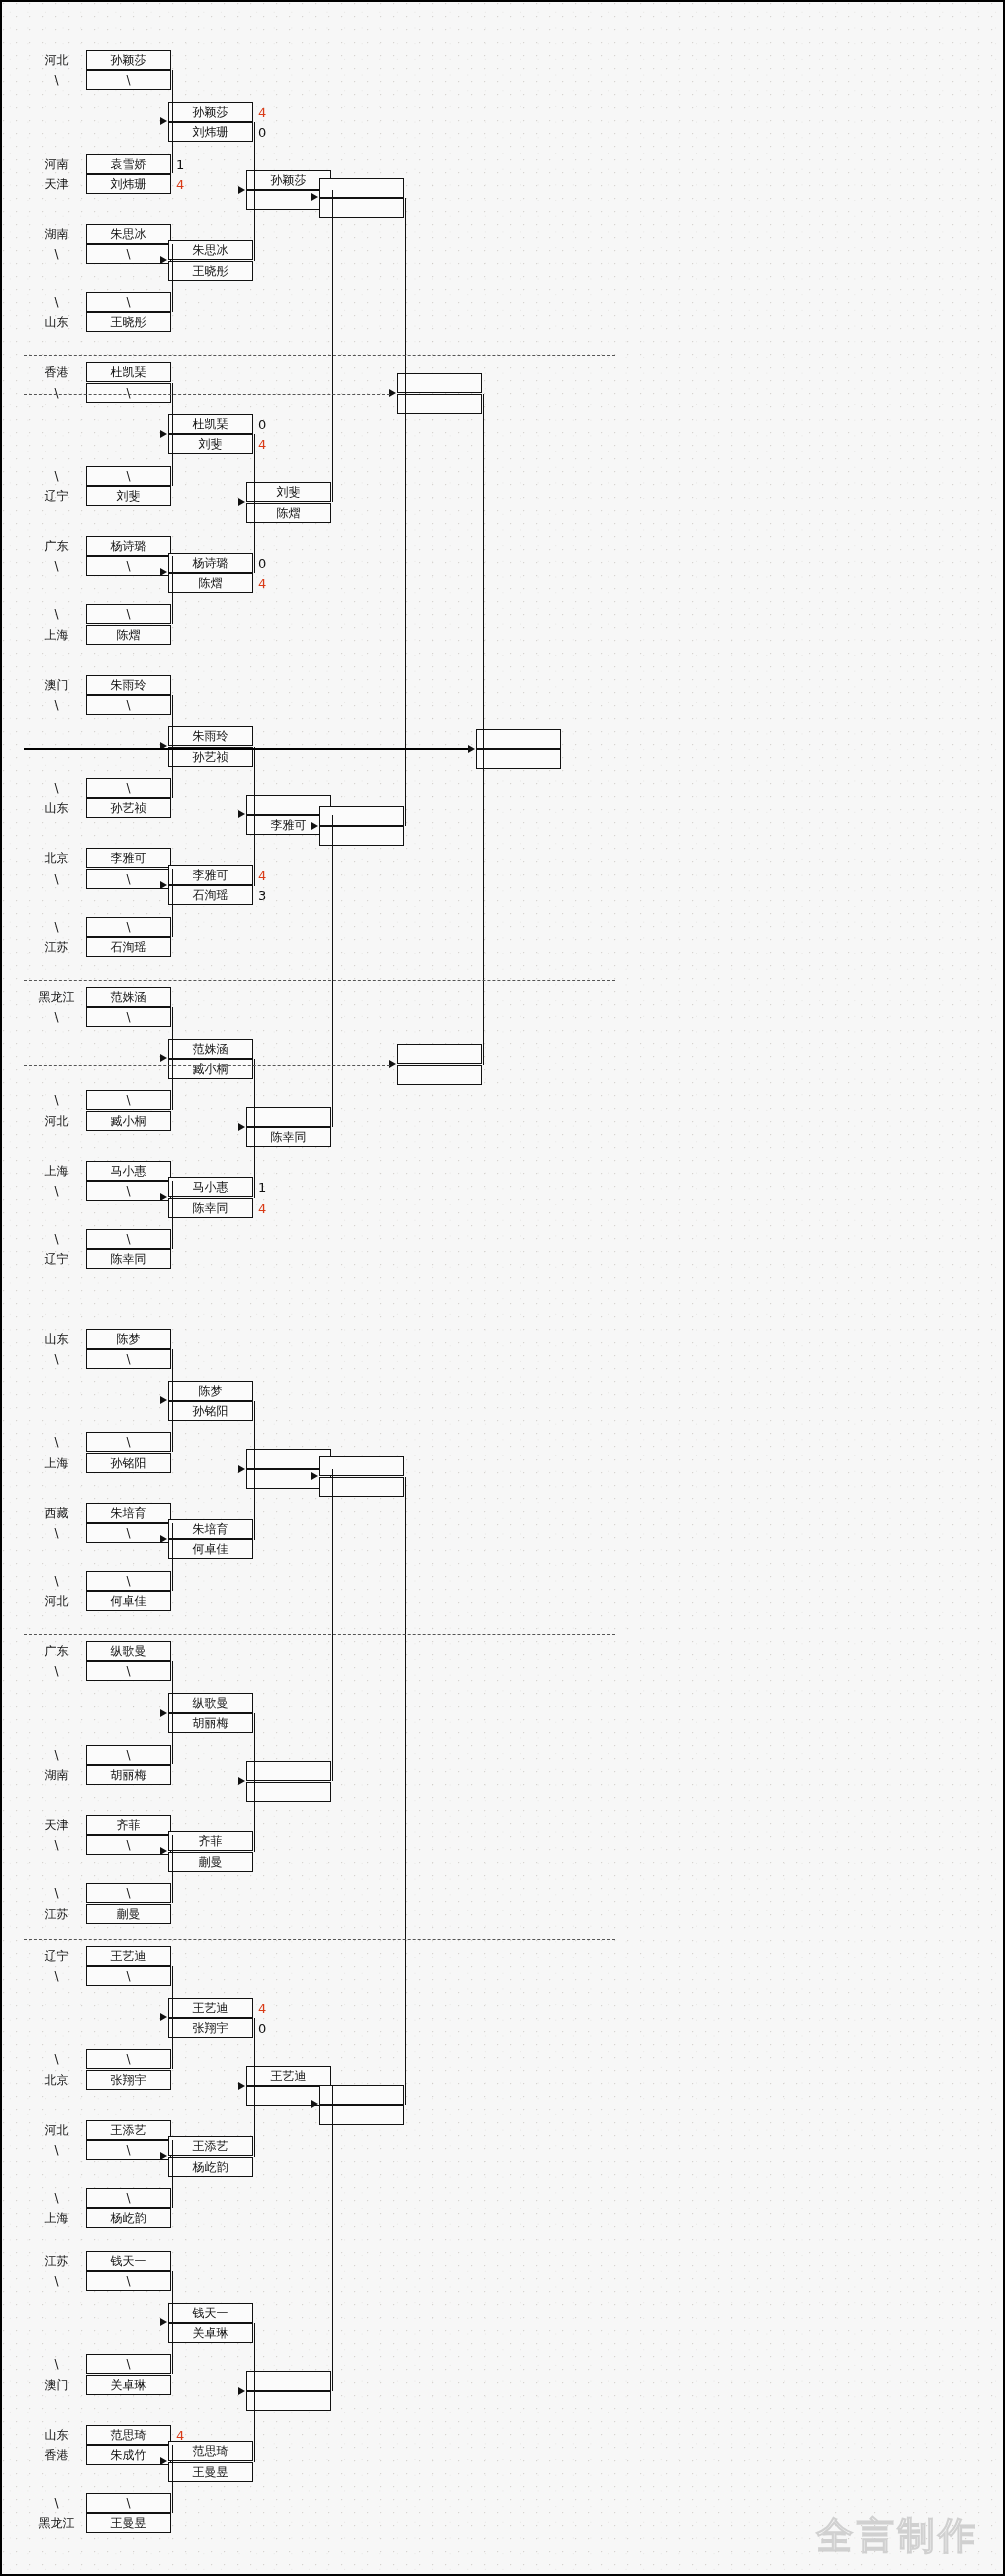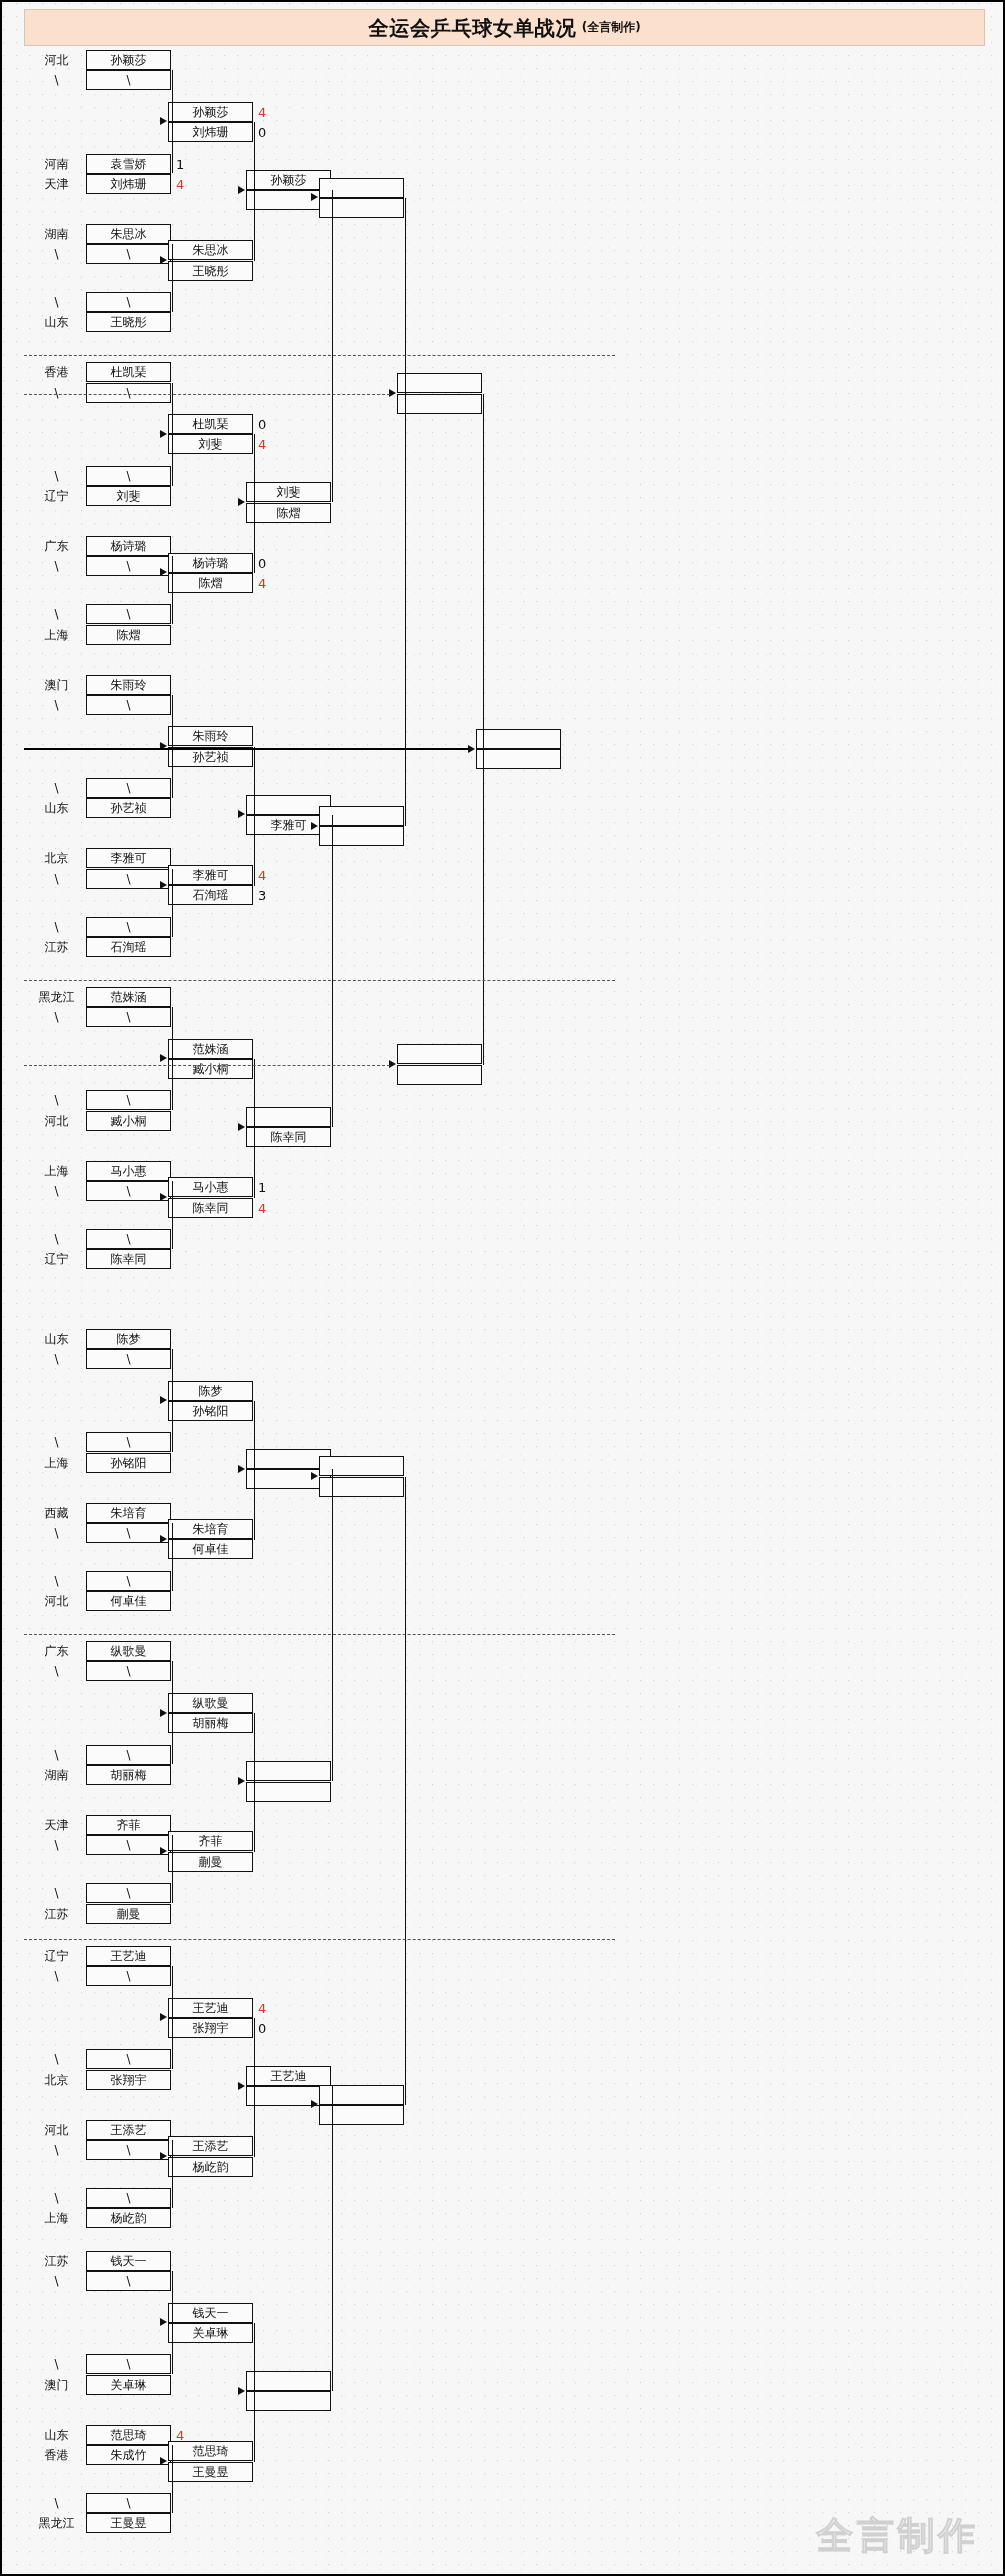--- a/index.html
+++ b/index.html
@@ -91,24 +91,20 @@
     letter-spacing:3.7px;
     pointer-events:none;user-select:none;
   }
 </style>
 </head>
 <body>
 
 <div id="page">
   <div id="texture"></div>
 
-  <div id="title-bar">
-    <span class="tx">全运会乒乓球女单战况</span>
-    <span class="sub">(全言制作)</span>
-  </div>
 
   <div id="canvas">
       <div class="box" style="left: 84px; top: 48px; width: 85px; height: 20.3px;">孙颖莎</div>
       <div class="prov" style="left: 27px; top: 48px; width: 55px; height: 20.3px;">河北</div>
       <div class="box" style="left: 84px; top: 68px; width: 85px; height: 20.3px;">\</div>
       <div class="prov" style="left: 27px; top: 68px; width: 55px; height: 20.3px;">\</div>
       <div class="box" style="left: 84px; top: 152px; width: 85px; height: 20.3px;">袁雪娇</div>
       <div class="prov" style="left: 27px; top: 152px; width: 55px; height: 20.3px;">河南</div>
       <div class="score lose" style="left: 174px; top: 152px; width: 18.5px; height: 20.3px;">1</div>
       <div class="box" style="left: 84px; top: 172px; width: 85px; height: 20.3px;">刘炜珊</div>

